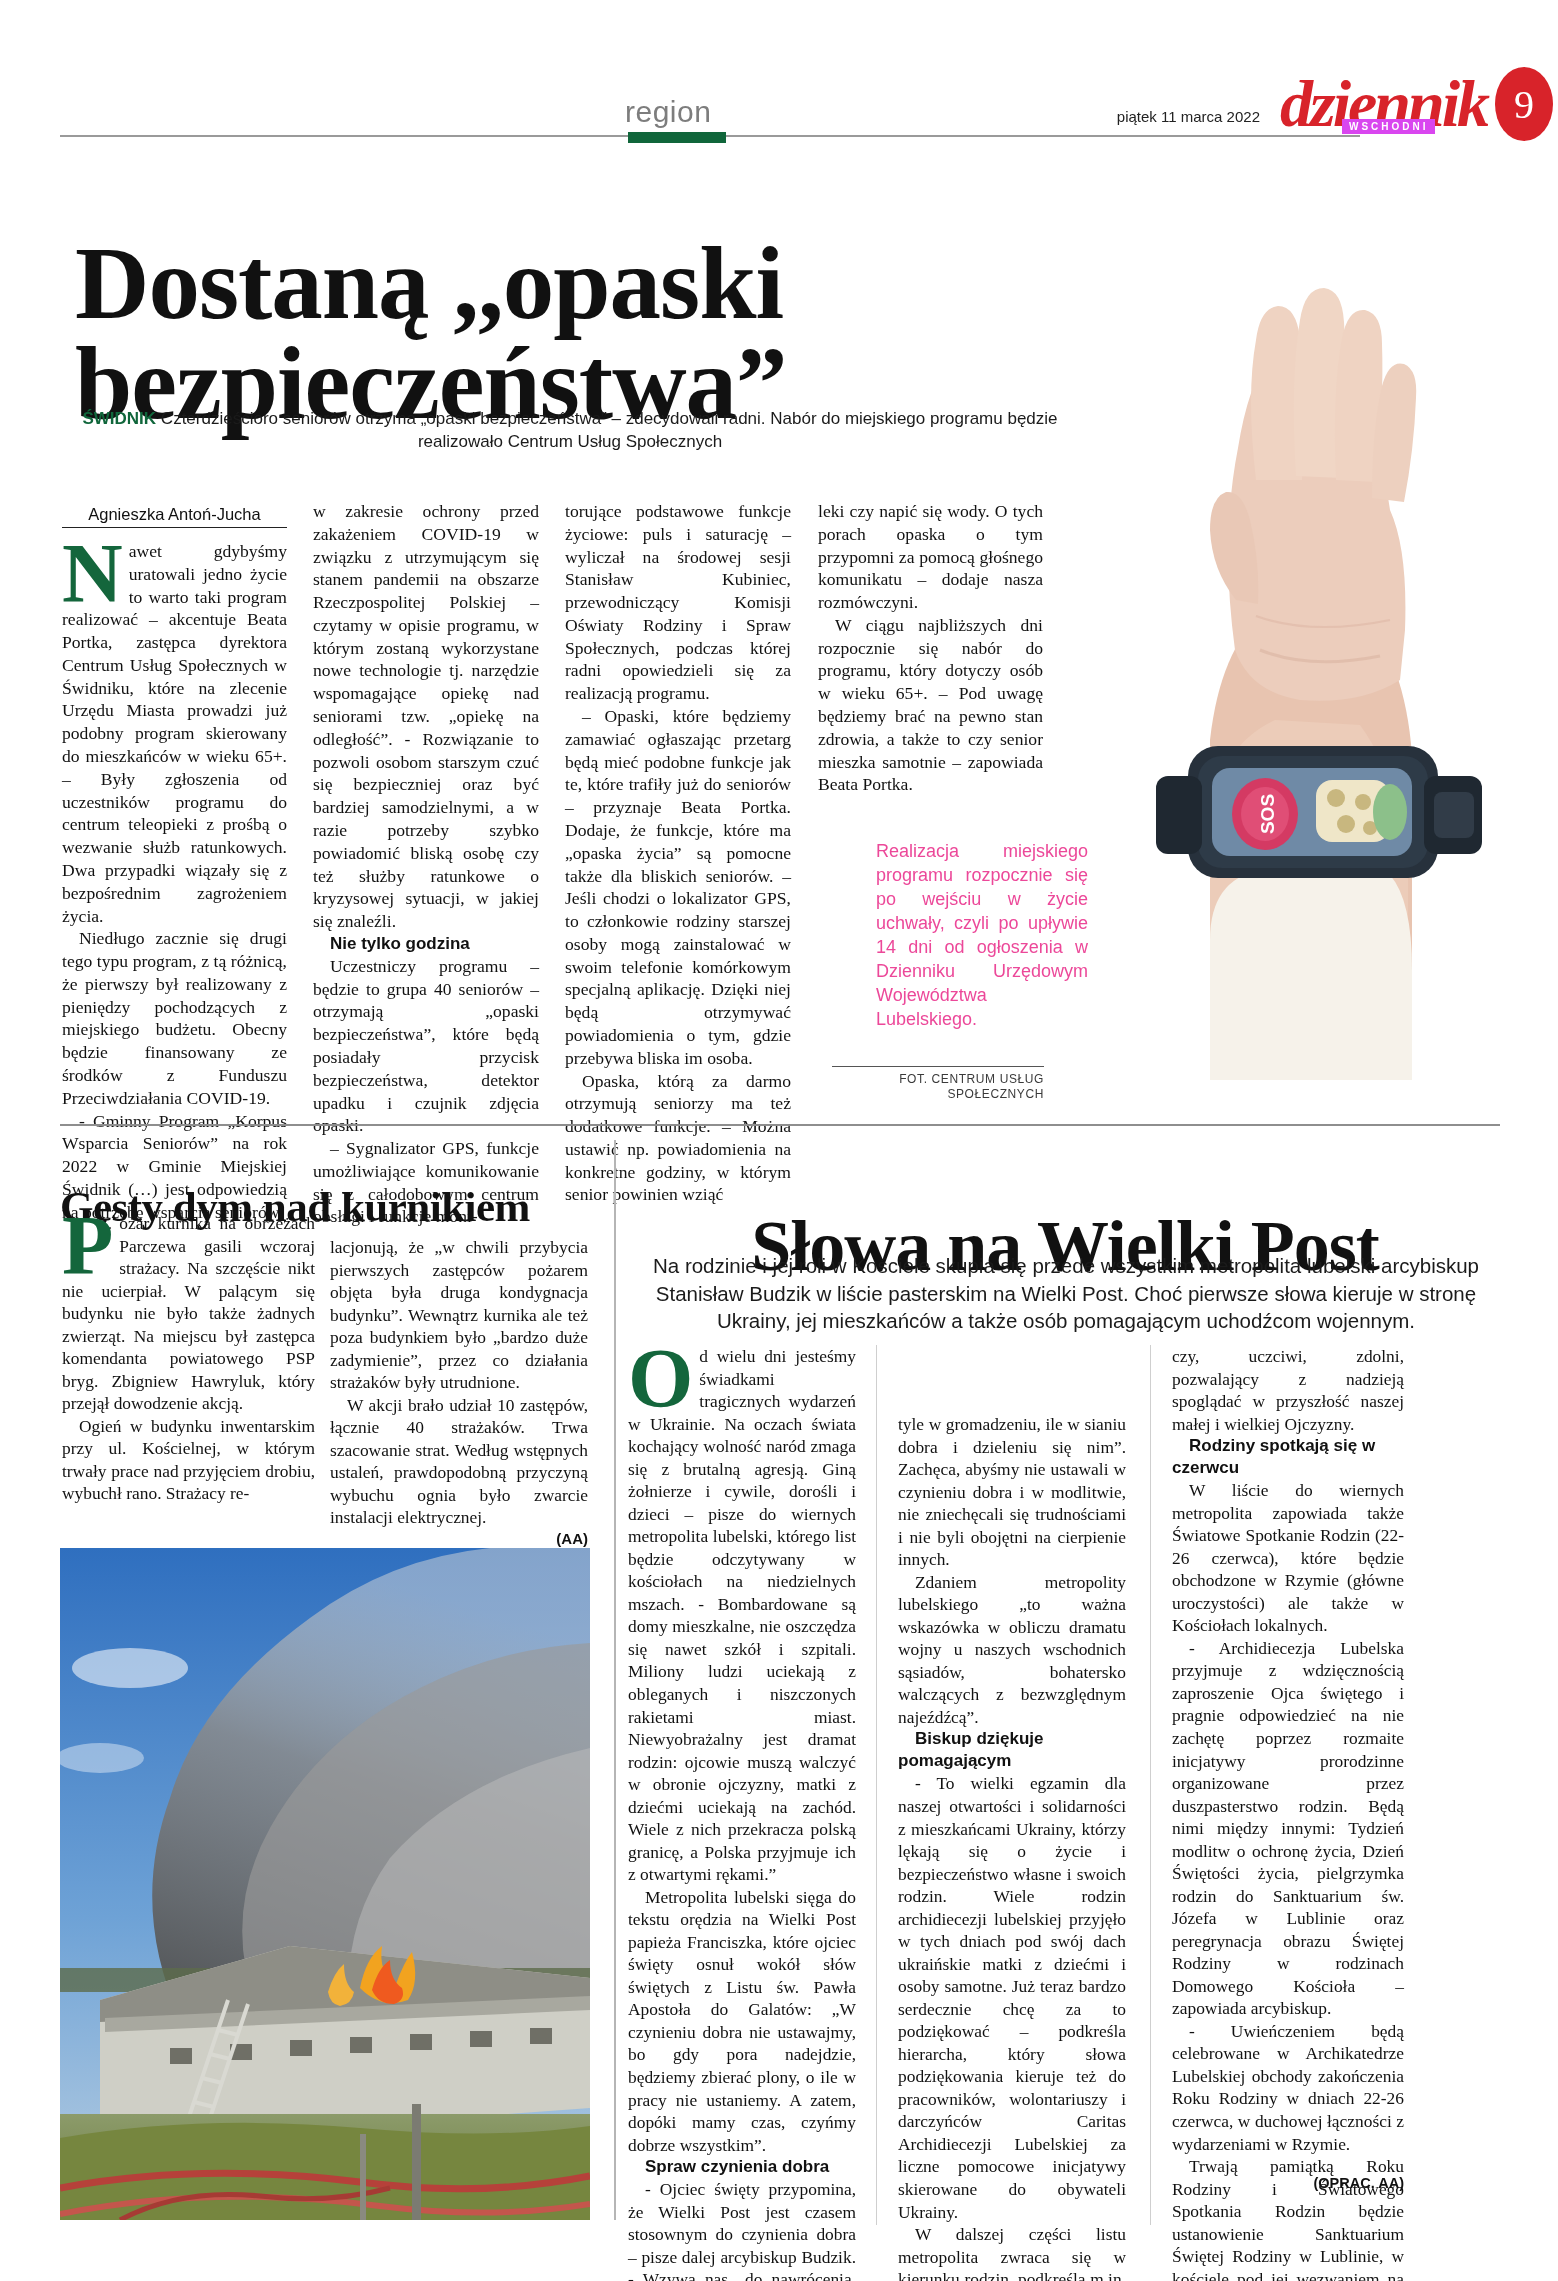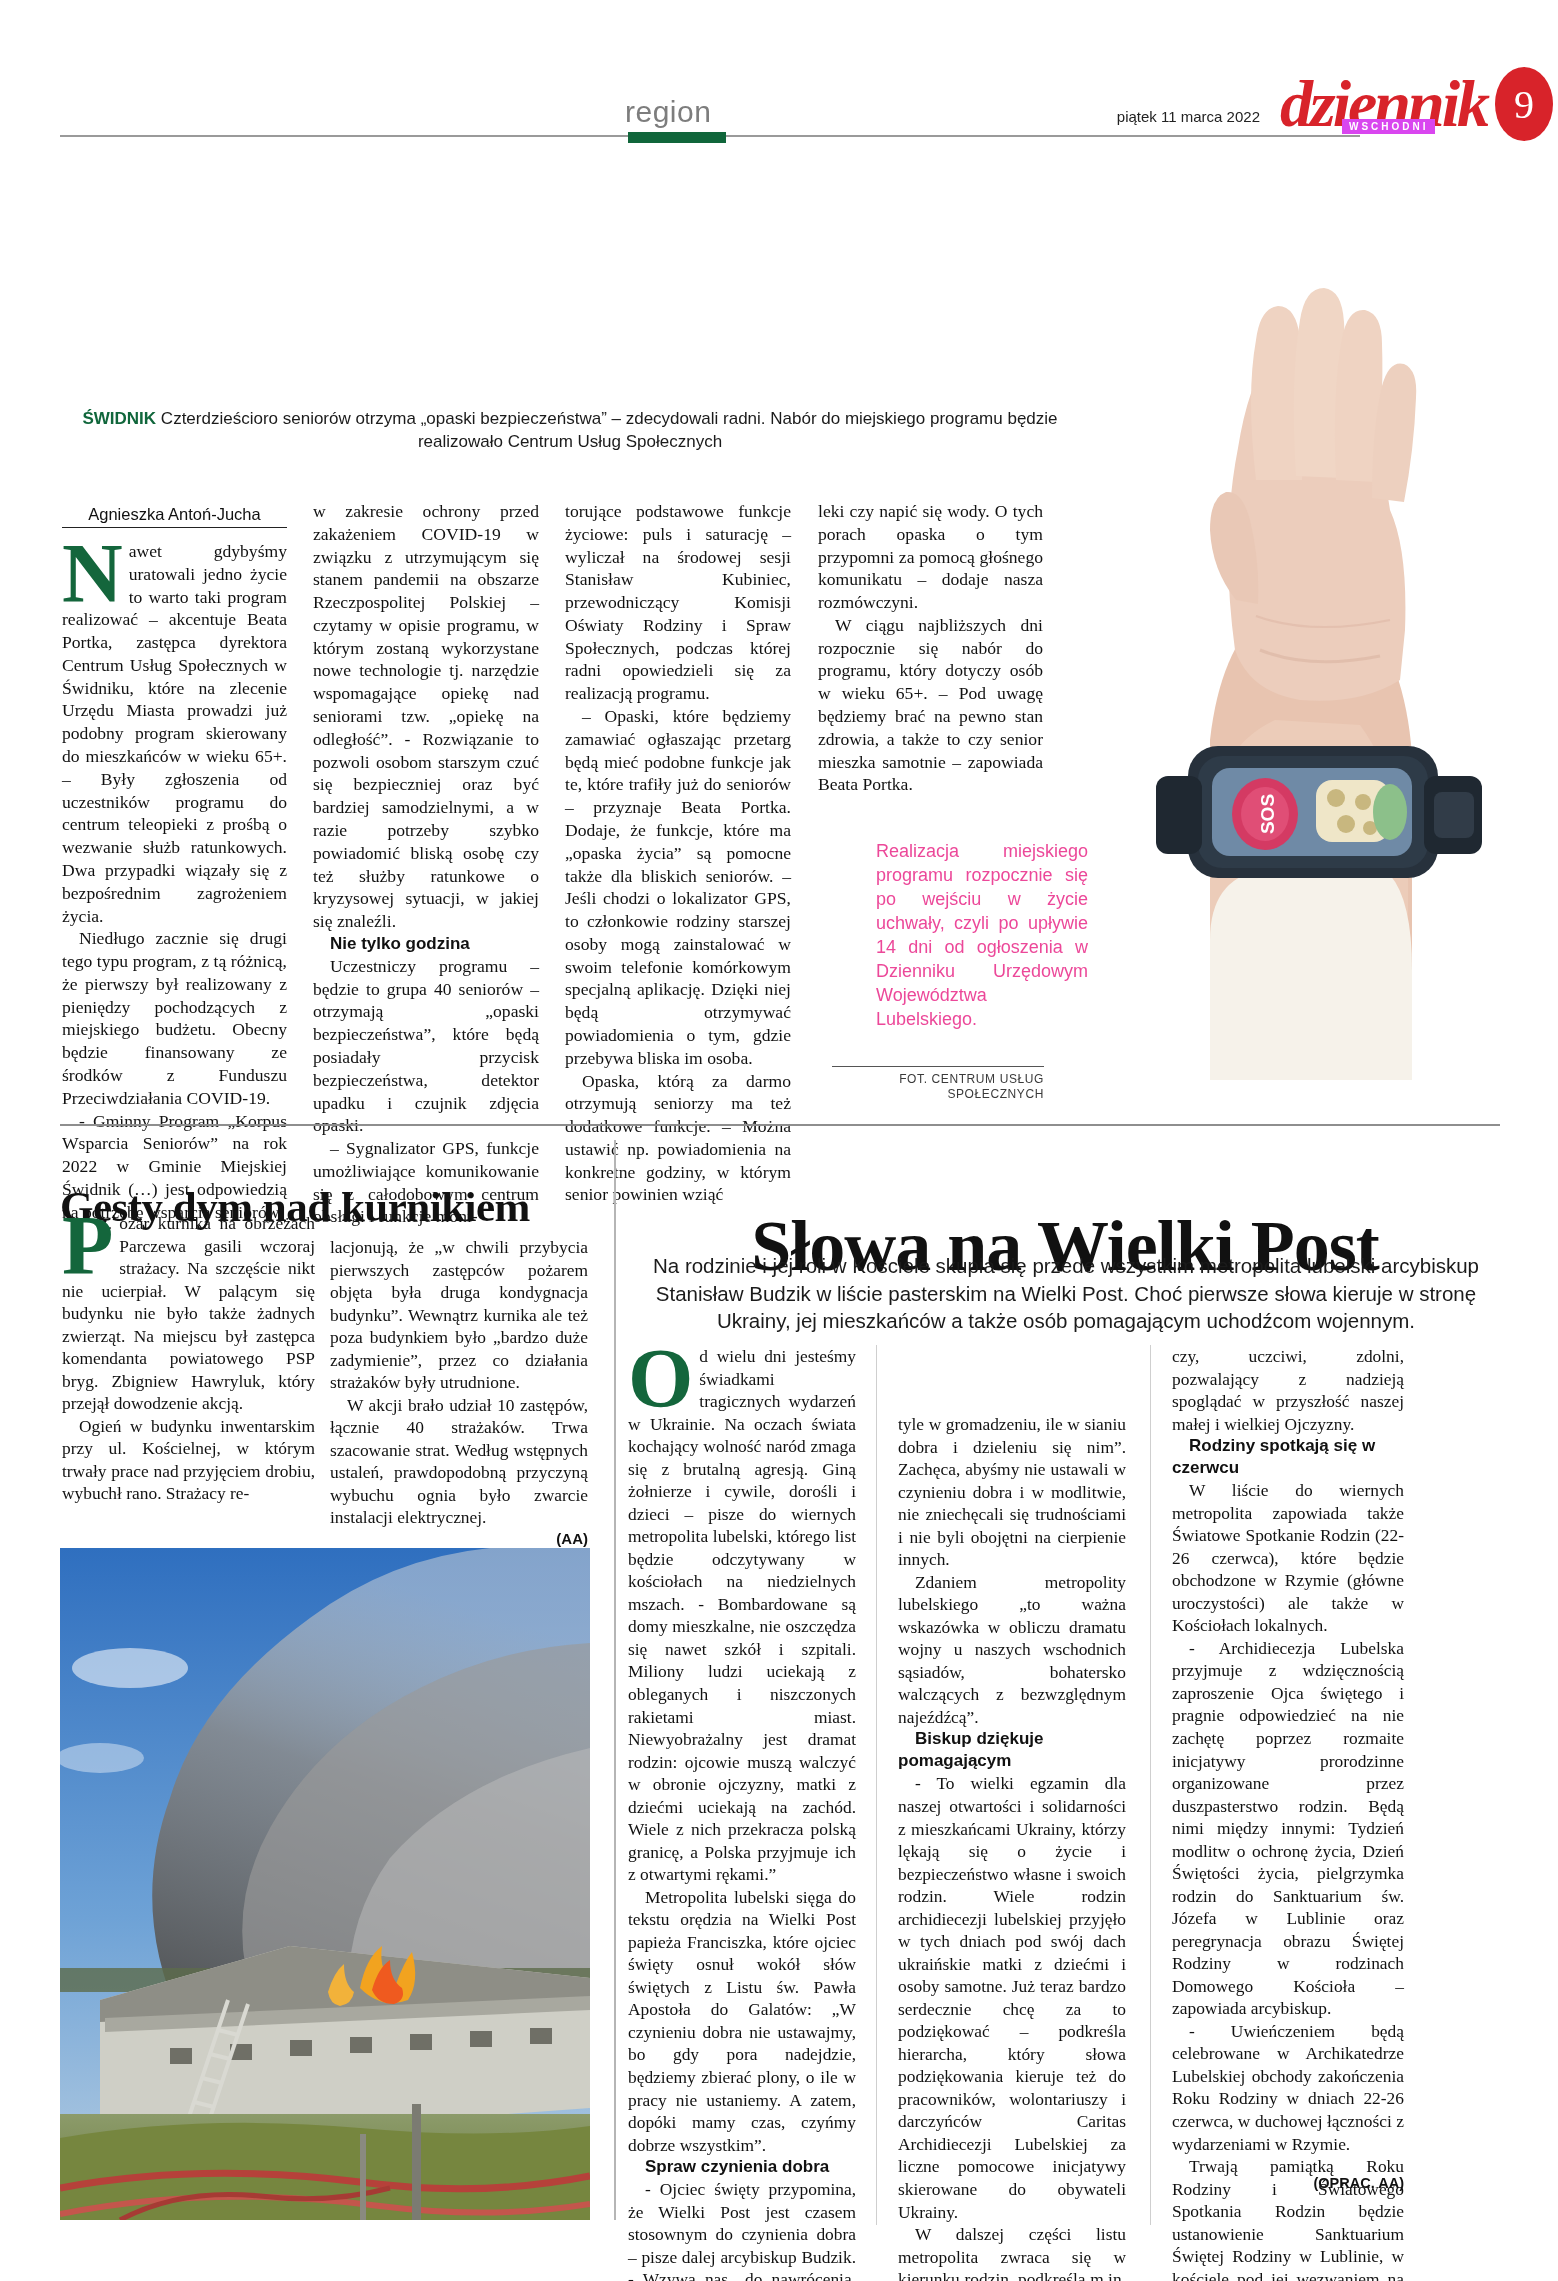--- a/index.html
+++ b/index.html
@@ -199,20 +199,24 @@
         <ellipse cx="276" cy="618" rx="9" ry="9" fill="#c8b77f"></ellipse>
         <ellipse cx="303" cy="622" rx="8" ry="8" fill="#c8b77f"></ellipse>
         <ellipse cx="286" cy="644" rx="9" ry="9" fill="#c8b77f"></ellipse>
         <ellipse cx="310" cy="648" rx="7" ry="7" fill="#c8b77f"></ellipse>
 
         <ellipse cx="330" cy="632" rx="17" ry="28" fill="#8cc08a"></ellipse>
       </g>
     </svg>
   </div>
 
+  <h1 class="lead-head">
+    <span>Dostaną ,,opaski</span>
+    <span class="l2">bezpieczeństwa”</span>
+  </h1>
 
   <div class="lead-deck">
     <span class="dateline">ŚWIDNIK</span><span> Czterdzieścioro seniorów otrzyma „opaski bezpieczeństwa” – zdecydowali radni. Nabór do miejskiego programu będzie realizowało Centrum Usług Społecznych</span>
   </div>
 
   <div class="byline">Agnieszka Antoń-Jucha</div>
 
   <div class="col" id="lead-c1">
     <p class="noind"><span class="dropcap">N</span><span>awet gdybyśmy uratowali jedno życie to warto taki program realizować – akcentuje Beata Portka, zastępca dyrektora Centrum Usług Społecznych w Świdniku, które na zlecenie Urzędu Miasta prowadzi już podobny program skierowany do mieszkańców w wieku 65+. – Były zgłoszenia od uczestników programu do centrum teleopieki z prośbą o wezwanie służb ratunkowych. Dwa przypadki wiązały się z bezpośrednim zagrożeniem życia.</span></p>
     <p>Niedługo zacznie się drugi tego typu program, z tą różnicą, że pierwszy był realizowany z pieniędzy pochodzących z miejskiego budżetu. Obecny będzie finansowany ze środków z Funduszu Przeciwdziałania COVID-19.</p>

